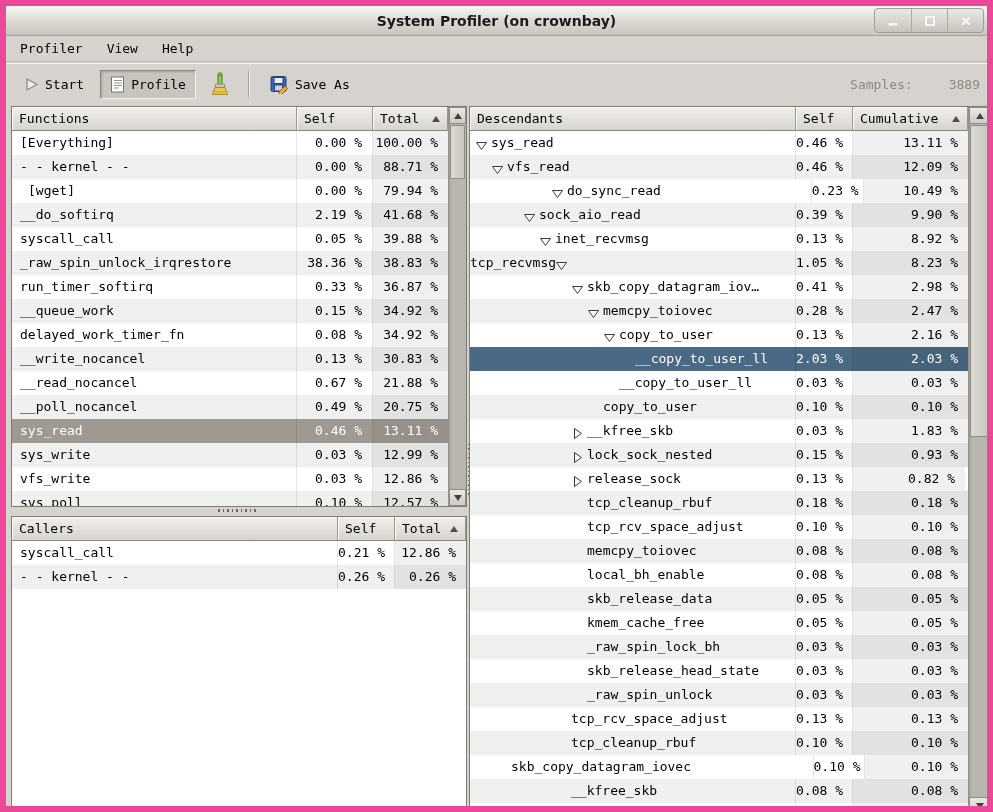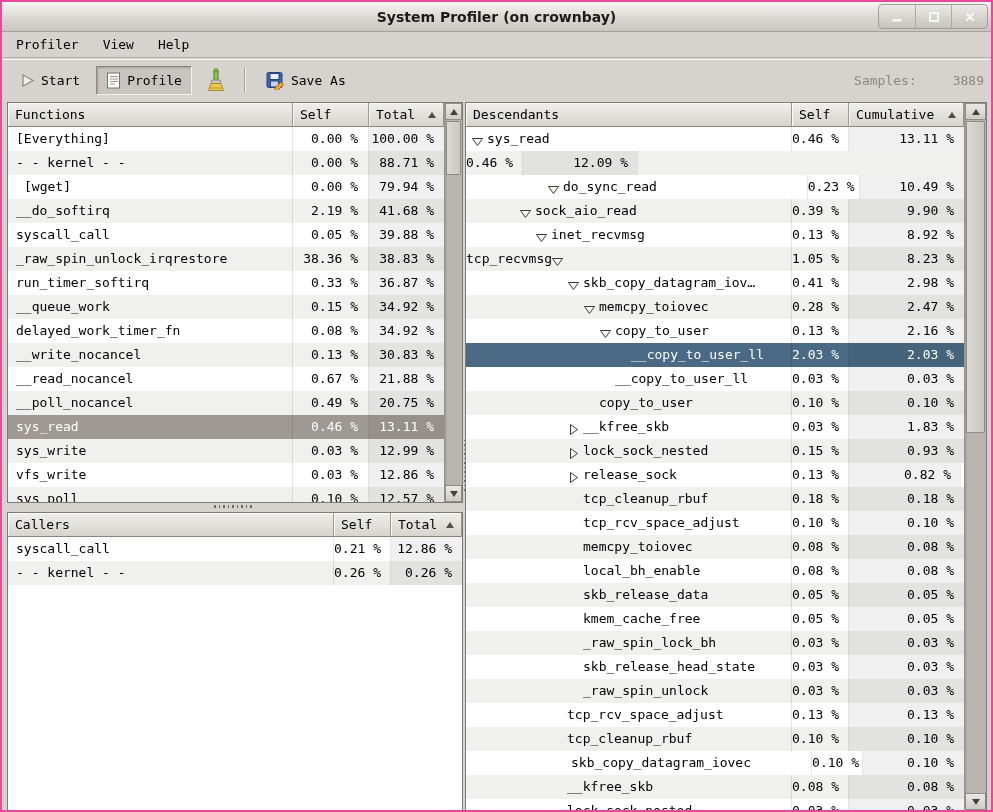--- a/index.html
+++ b/index.html
@@ -1,19 +1,19 @@
 <!DOCTYPE html>
 <html><head>
 <meta charset="utf-8">
 <style>
   * { box-sizing: border-box; margin: 0; padding: 0; }
   body { background: #4a4a4a; font-family: "DejaVu Sans Mono", monospace; }
   .window {
     position: relative; width: 993px; height: 812px;
-    background: #d6d3ce; border: 2px solid #ec4899; overflow: hidden;
+    background: #d6d3ce; border: 6px solid #ec4899; overflow: hidden;
     font-size: 13px; color: #000;
   }
   
   .titlebar {
     position: absolute; left: 0; top: 0; right: 0; height: 30px;
     background: linear-gradient(#f7f6f4, #dad7d1 55%, #c9c6bf);
     border-bottom: 1px solid #a5a29b;
   }
   .title {
     position: absolute; inset: 0; line-height: 30px; text-align: center;
@@ -289,20 +289,23 @@
     </div>
     <div class="tbody" id="descendants-body" style="right:22px">
         <div class="trow">
           <div class="cell name" style="width: 326px; padding-left: 21px;"><span class="expander" style="left: 5px;"><svg width="13" height="13" viewBox="0 0 13 13">
                 <polygon points="1.5,3.5 11.5,3.5 6.5,10.5" fill="#f8f8f7" stroke="#3e3c38"></polygon>
               </svg></span>sys_read</div>
           <div class="cell num" style="width: 57px;">0.46 %</div>
           <div class="cell num sorted" style="width: 115px;">13.11 %</div>
         </div>
         <div class="trow">
+          <div class="cell name" style="width: 326px; padding-left: 37px;"><span class="expander" style="left: 21px;"><svg width="13" height="13" viewBox="0 0 13 13">
+                <polygon points="1.5,3.5 11.5,3.5 6.5,10.5" fill="#f8f8f7" stroke="#3e3c38"></polygon>
+              </svg></span>vfs_read</div>
           <div class="cell num" style="width: 57px;">0.46 %</div>
           <div class="cell num sorted" style="width: 115px;">12.09 %</div>
         </div>
         <div class="trow">
           <div class="cell name" style="width: 326px; padding-left: 53px; margin-left: 44px;"><span class="expander" style="left: 37px;"><svg width="13" height="13" viewBox="0 0 13 13">
                 <polygon points="1.5,3.5 11.5,3.5 6.5,10.5" fill="#f8f8f7" stroke="#3e3c38"></polygon>
               </svg></span>do_sync_read</div>
           <div class="cell num" style="width: 57px;">0.23 %</div>
           <div class="cell num sorted" style="width: 115px;">10.49 %</div>
         </div>
@@ -433,21 +436,21 @@
           <div class="cell name" style="width: 326px; padding-left: 101px;">tcp_rcv_space_adjust</div>
           <div class="cell num" style="width: 57px;">0.13 %</div>
           <div class="cell num sorted" style="width: 115px;">0.13 %</div>
         </div>
         <div class="trow">
           <div class="cell name" style="width: 326px; padding-left: 101px;">tcp_cleanup_rbuf</div>
           <div class="cell num" style="width: 57px;">0.10 %</div>
           <div class="cell num sorted" style="width: 115px;">0.10 %</div>
         </div>
         <div class="trow">
-          <div class="cell name" style="width: 383px; padding-left: 105px;">skb_copy_datagram_iovec</div>
+          <div class="cell name" style="width: 383px; padding-left: 41px;">skb_copy_datagram_iovec</div>
           <div class="cell num" style="width: 57px;">0.10 %</div>
           <div class="cell num sorted" style="width: 115px;">0.10 %</div>
         </div>
         <div class="trow">
           <div class="cell name" style="width: 326px; padding-left: 101px;">__kfree_skb</div>
           <div class="cell num" style="width: 57px;">0.08 %</div>
           <div class="cell num sorted" style="width: 115px;">0.08 %</div>
         </div>
         <div class="trow">
           <div class="cell name" style="width: 326px; padding-left: 101px;">lock_sock_nested</div>

